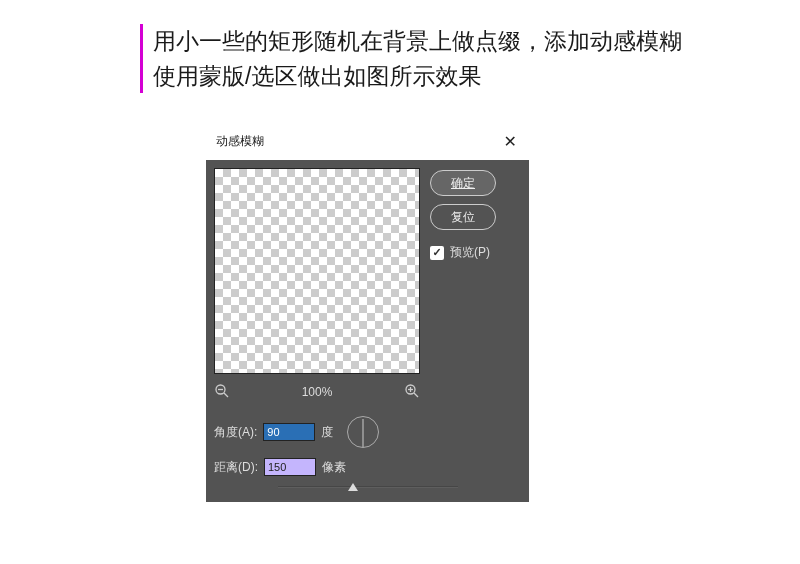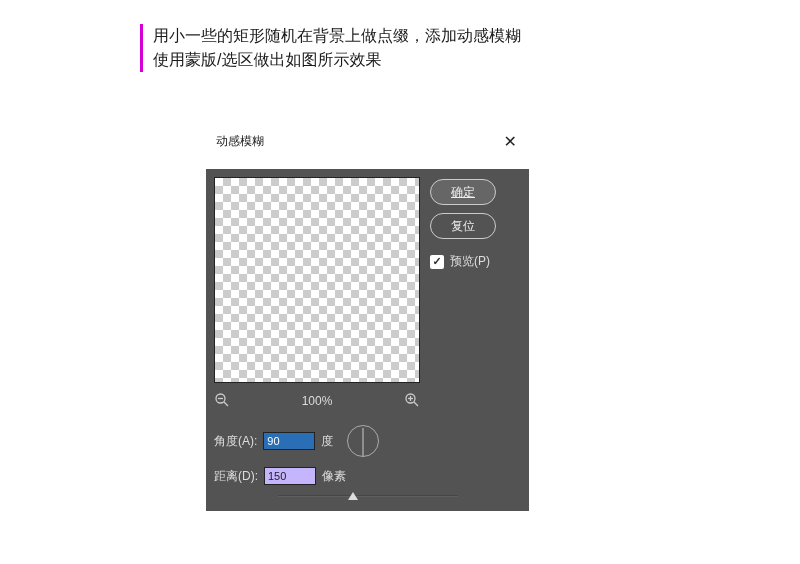--- a/index.html
+++ b/index.html
@@ -10,36 +10,36 @@
     height: 564px;
     position: relative;
     overflow: hidden;
   }
   .instruction {
     position: absolute;
     left: 140px;
     top: 24px;
     border-left: 3px solid #d400d4;
     padding-left: 10px;
-    font-size: 16px;
+    font-size: 23px;
     color: #1a1a1a;
     line-height: 1.5;
   }
   .dialog {
     position: absolute;
     left: 206px;
     top: 126px;
     width: 323px;
     background: #fff;
   }
   .title-bar {
     display: flex;
     align-items: center;
     justify-content: space-between;
-    padding: 6px 8px 18px 10px;
+    padding: 6px 8px 9px 10px;
     font-size: 12px;
     color: #222;
   }
   .close-x {
     font-size: 16px;
     color: #222;
     cursor: pointer;
     padding: 0 4px;
   }
   .dialog-body {

